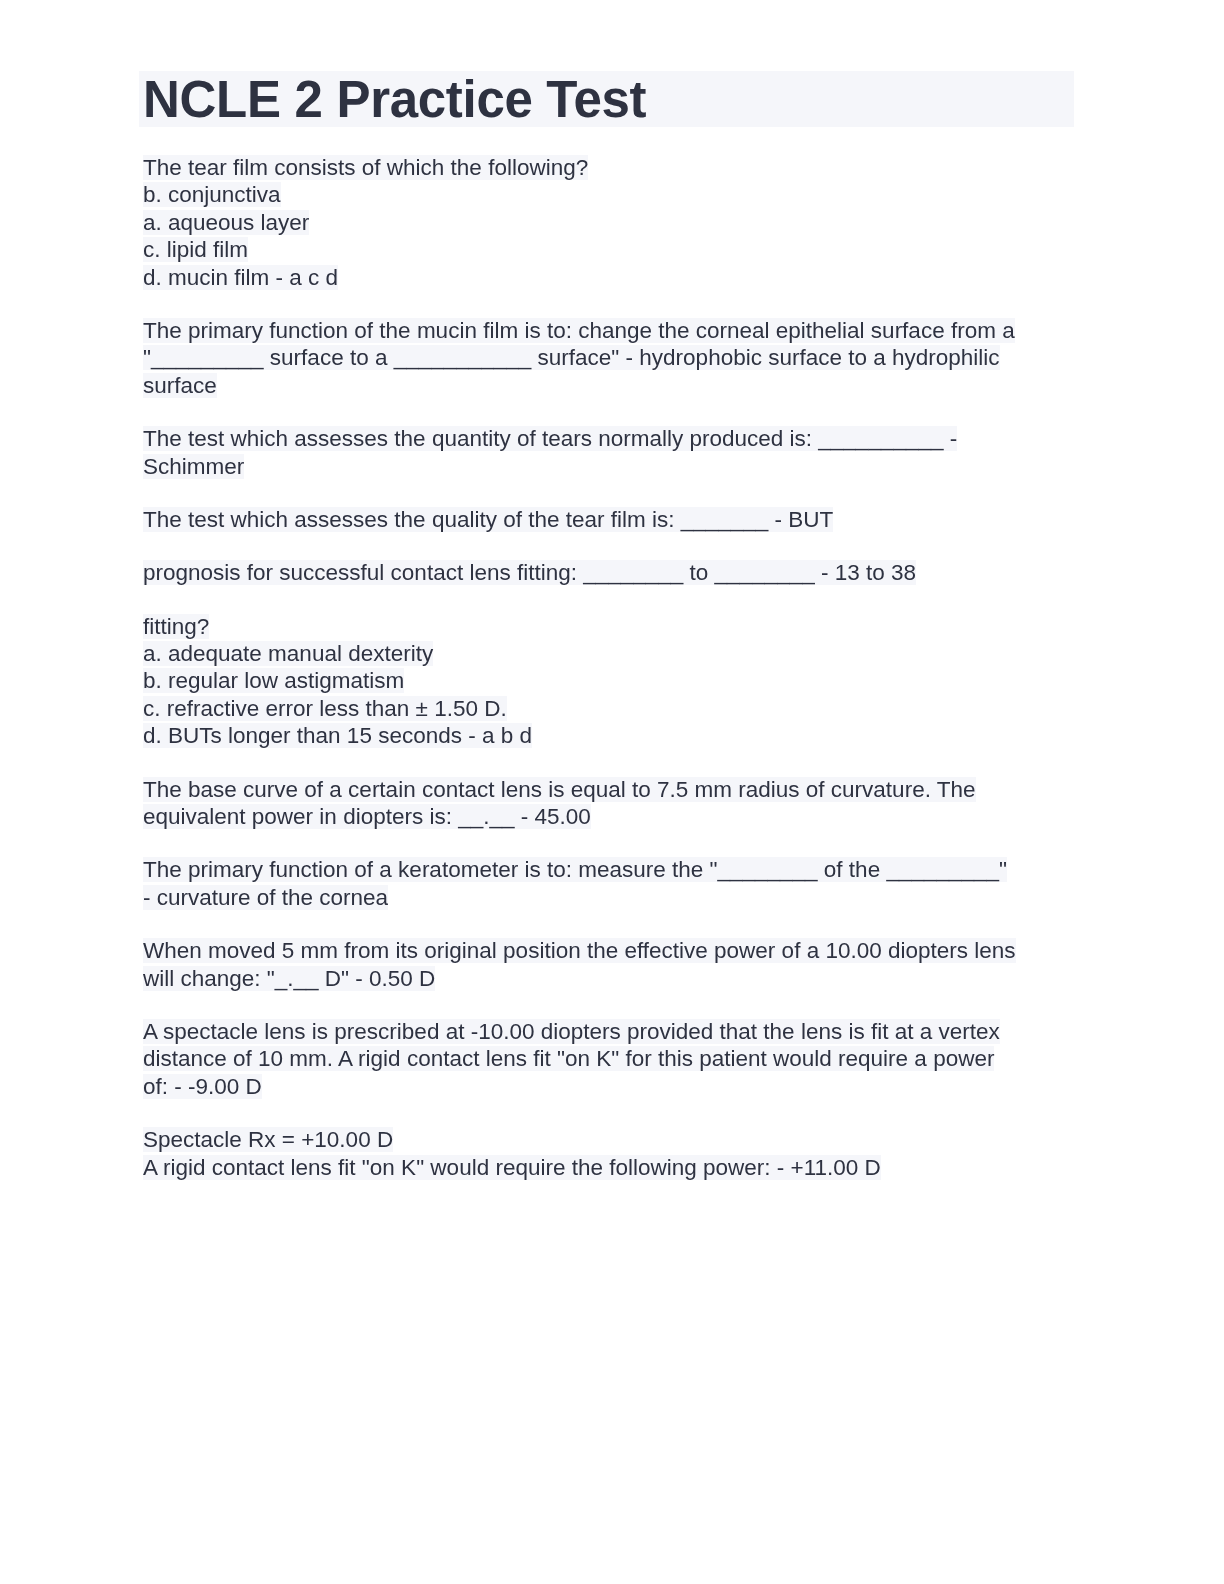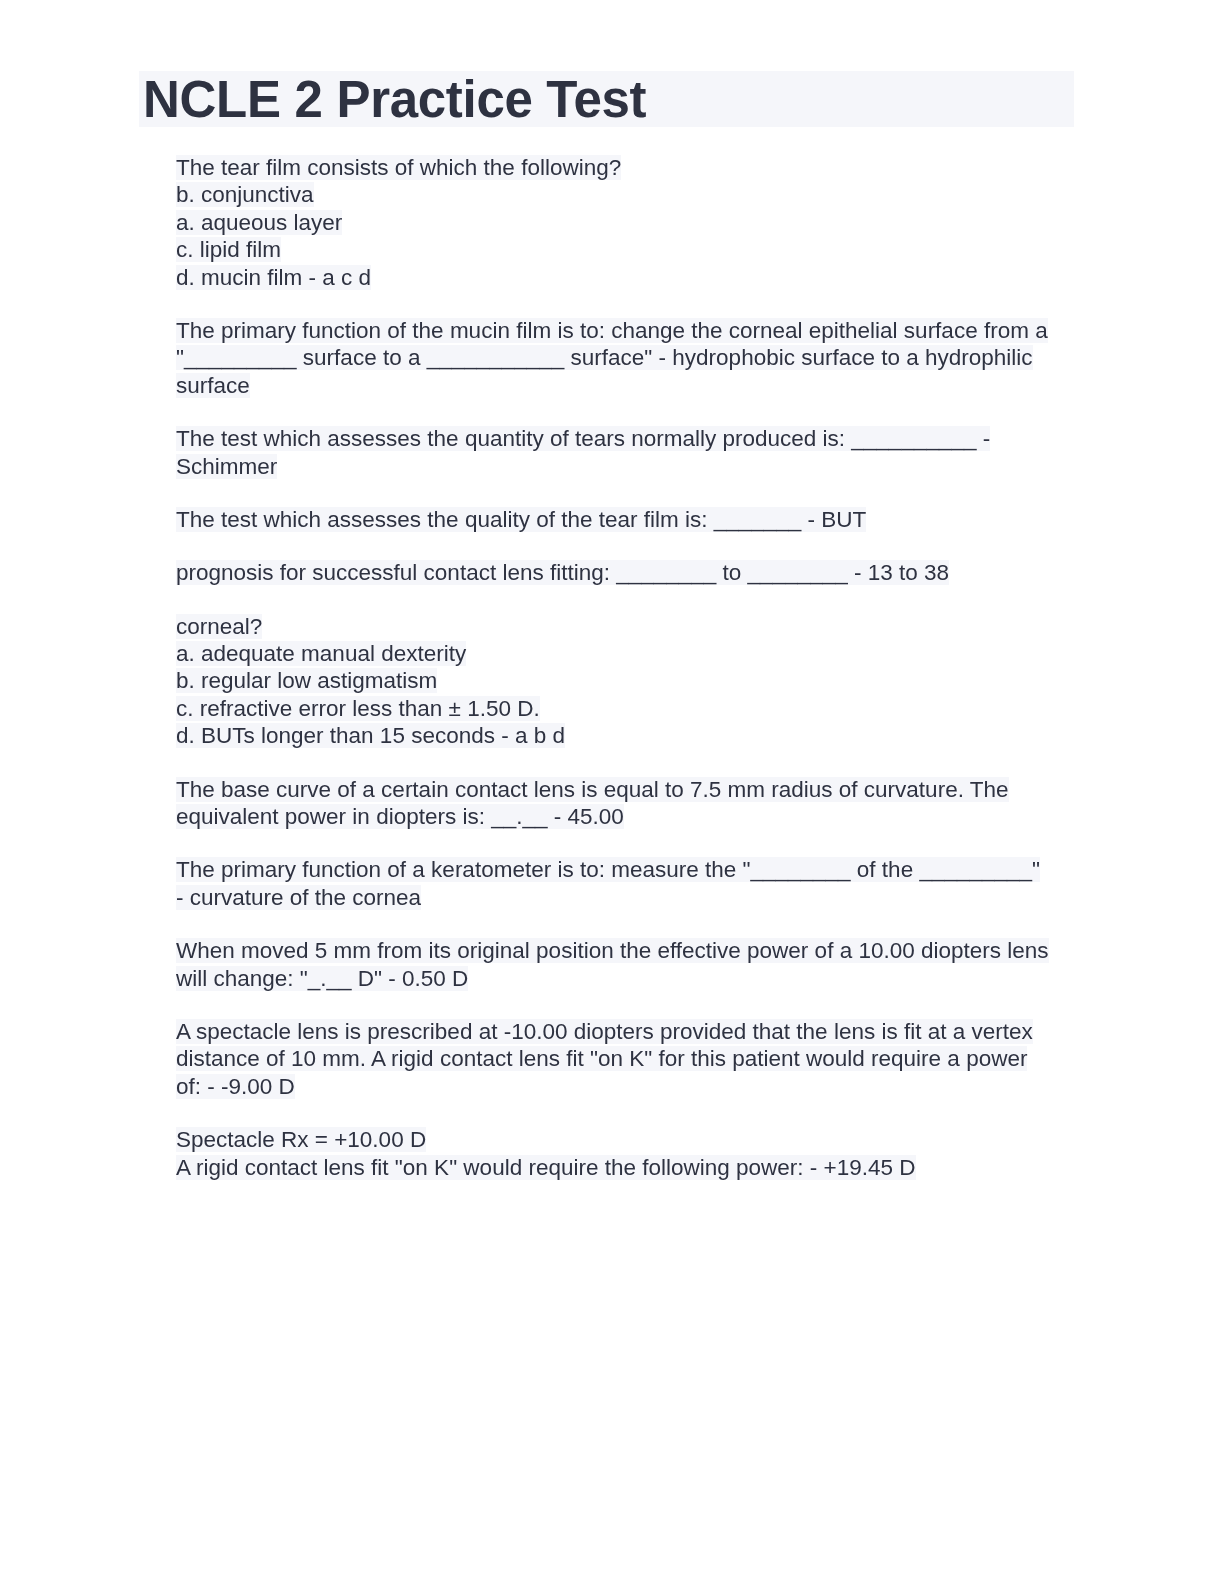--- a/index.html
+++ b/index.html
@@ -18,21 +18,21 @@
     .content { position: absolute; left: 0; top: 83px; width: 935px; }
     .qa { margin: 0 0 26px 0; }
     .line {
       display: inline;
       font-family: "Liberation Sans", sans-serif;
       font-size: 22.5px; line-height: 27.4px;
       color: #2e3241;
       background: #f5f6fa;
       box-decoration-break: clone; -webkit-box-decoration-break: clone;
     }
-    .row { display: block; height: 27.4px; white-space: nowrap; margin-left: 33px; }
+    .row { display: block; height: 27.4px; white-space: nowrap; }
     .row .line { white-space: nowrap; }
   </style>
 </head>
 <body>
 
 <div class="page">
   <div class="title-bar"></div>
   <h1 class="title">NCLE 2 Practice Test</h1>
 
   <div class="content" id="content">
@@ -59,21 +59,21 @@
 
     <div class="qa">
       <div class="row"><span class="line">The test which assesses the quality of the tear film is: _______ - BUT</span></div>
     </div>
 
     <div class="qa">
       <div class="row"><span class="line">prognosis for successful contact lens fitting: ________ to ________ - 13 to 38</span></div>
     </div>
 
     <div class="qa">
-      <div class="row"><span class="line">corneal?</span></div>
+      <div class="row"><span class="line">fitting?</span></div>
       <div class="row"><span class="line">a. adequate manual dexterity</span></div>
       <div class="row"><span class="line">b. regular low astigmatism</span></div>
       <div class="row"><span class="line">c. refractive error less than ± 1.50 D.</span></div>
       <div class="row"><span class="line">d. BUTs longer than 15 seconds - a b d</span></div>
     </div>
 
     <div class="qa">
       <div class="row"><span class="line">The base curve of a certain contact lens is equal to 7.5 mm radius of curvature. The</span></div>
       <div class="row"><span class="line">equivalent power in diopters is: __.__ - 45.00</span></div>
     </div>
@@ -90,16 +90,16 @@
 
 
     <div class="qa">
       <div class="row"><span class="line">A spectacle lens is prescribed at -10.00 diopters provided that the lens is fit at a vertex</span></div>
       <div class="row"><span class="line">distance of 10 mm. A rigid contact lens fit "on K" for this patient would require a power</span></div>
       <div class="row"><span class="line">of: - -9.00 D</span></div>
     </div>
 
     <div class="qa">
       <div class="row"><span class="line">Spectacle Rx = +10.00 D</span></div>
-      <div class="row"><span class="line">A rigid contact lens fit "on K" would require the following power: - +19.45 D</span></div>
+      <div class="row"><span class="line">A rigid contact lens fit "on K" would require the following power: - +11.00 D</span></div>
     </div>
   </div>
 </div>
 
 </body></html>

